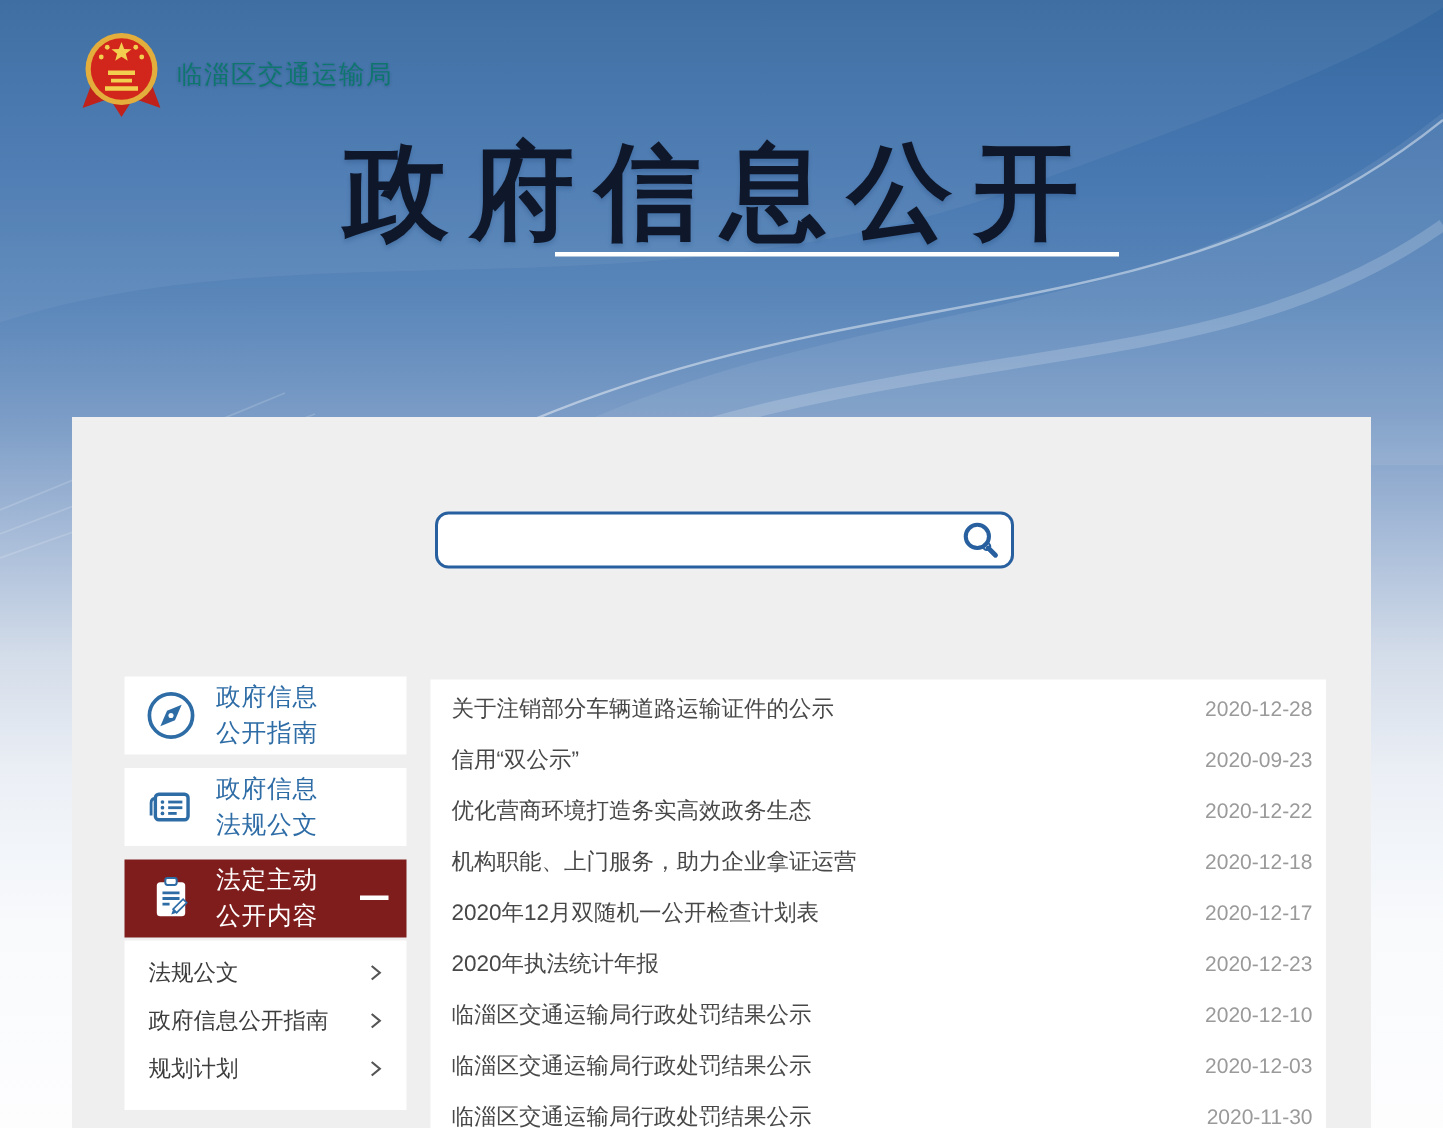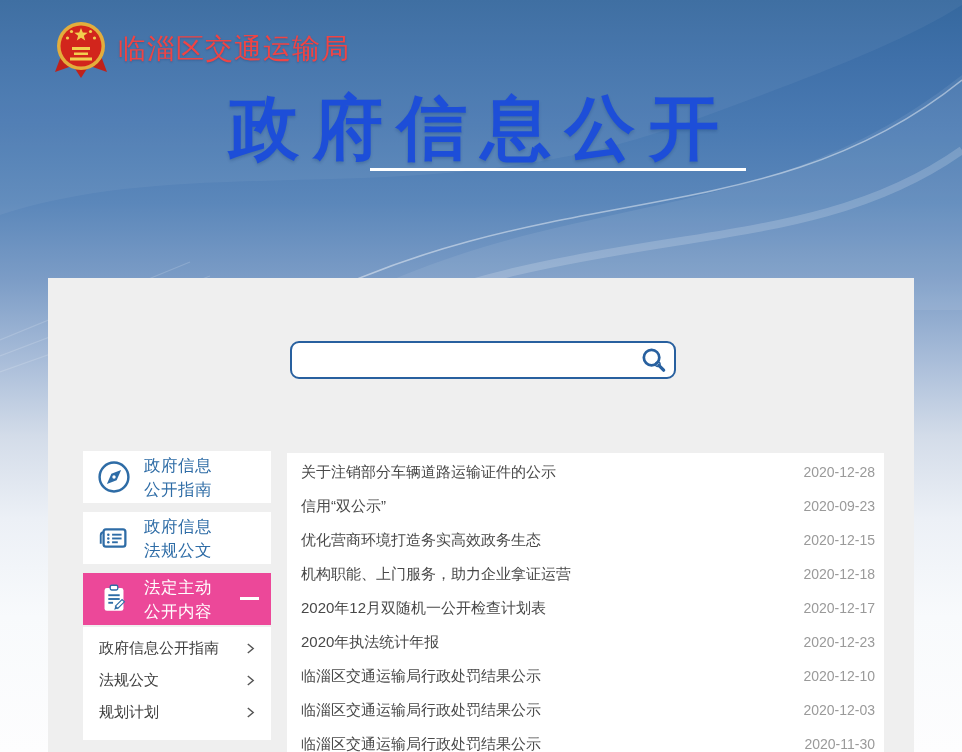--- a/index.html
+++ b/index.html
@@ -12,25 +12,25 @@
       #35689e 0%, #3f70a9 8%, #4a7ab2 17%, #5b87ba 27%,
       #7b9cc6 37%, #a9bdd9 48%, #d3dce9 58%, #ecf0f6 69%,
       #f8fafc 82%, #fdfdfe 100%);
   }
 
   
   .banner-decor { position:absolute; left:0; top:0; pointer-events:none; }
 
   .brand { position:absolute; left:55px; top:20px; display:flex; align-items:center; }
   .emblem { width:52px; height:58px; flex:none; }
-  .agency-name { color:#ef4444; font-size:28px; margin-left:11px; letter-spacing:1px; text-shadow:0 1px 2px rgba(0,40,90,.25); }
+  .agency-name { color:#0f766e; font-size:17px; margin-left:11px; letter-spacing:1px; text-shadow:0 1px 2px rgba(0,40,90,.25); }
 
   .page-title {
     position:absolute; top:82px; left:0; width:100%;
-    text-align:center; color:#1d4ed8; font-size:70px; font-weight:bold;
+    text-align:center; color:#0f172a; font-size:70px; font-weight:bold;
     letter-spacing:14px; text-shadow:0 2px 3px rgba(0,40,90,.2);
   }
   .title-underline { position:absolute; left:370px; top:168px; width:376px; height:3px; background:#fff; }
 
   
   .panel { position:absolute; left:48px; top:278px; width:866px; height:474px; background:#efefef; }
 
   
   .search-wrap {
     position:absolute; left:242px; top:63px; width:386px; height:38px;
@@ -45,21 +45,21 @@
   .search-btn { width:42px; height:100%; border:none; background:transparent; cursor:pointer; display:flex; align-items:center; justify-content:center; }
 
   
   .sidebar { position:absolute; left:35px; top:173px; width:188px; }
   .side-card {
     height:52px; margin-bottom:9px; background:#fff; color:#2e6ca6;
     display:flex; align-items:center; padding-left:13px; cursor:pointer; position:relative;
   }
   .side-card .ic { width:36px; height:36px; flex:none; }
   .side-label { margin-left:12px; font-size:16.5px; line-height:24px; letter-spacing:.5px; }
-  .side-card.active { background:#ec4899; color:#fff; margin-bottom:2px; }
+  .side-card.active { background:#7f1d1d; color:#fff; margin-bottom:2px; }
   .minus-ic { position:absolute; right:12px; top:24px; width:19px; height:3px; background:#fff; }
 
   .submenu { background:#fff; padding:5px 0 12px; }
   .submenu-item { height:32px; display:flex; align-items:center; padding:0 16px; cursor:pointer; }
   .submenu-label { flex:1; font-size:15px; color:#3d3d3d; }
 
   
   .news { position:absolute; left:239px; top:175px; width:597px; background:#fff; padding:2px 0; }
   .news-row { height:34px; display:flex; align-items:center; padding:0 9px 0 14px; cursor:pointer; }
   .news-title { flex:1; font-size:15px; color:#484848; white-space:nowrap; overflow:hidden; }
@@ -159,27 +159,27 @@
       </svg>
       <span class="side-label">
         <span>法定主动</span><br>
         <span>公开内容</span>
       </span>
       <span class="minus-ic"></span>
     </div>
 
     <div class="submenu">
       <div class="submenu-item">
-        <span class="submenu-label">政府信息公开指南</span>
+        <span class="submenu-label">法规公文</span>
         <svg width="9" height="13" viewBox="0 0 10 14">
           <path d="M2 2 L8 7 L2 12" fill="none" stroke="#555" stroke-width="1.6"></path>
         </svg>
       </div>
       <div class="submenu-item">
-        <span class="submenu-label">法规公文</span>
+        <span class="submenu-label">政府信息公开指南</span>
         <svg width="9" height="13" viewBox="0 0 10 14">
           <path d="M2 2 L8 7 L2 12" fill="none" stroke="#555" stroke-width="1.6"></path>
         </svg>
       </div>
       <div class="submenu-item">
         <span class="submenu-label">规划计划</span>
         <svg width="9" height="13" viewBox="0 0 10 14">
           <path d="M2 2 L8 7 L2 12" fill="none" stroke="#555" stroke-width="1.6"></path>
         </svg>
       </div>
@@ -190,21 +190,21 @@
     <div class="news-row">
       <span class="news-title">关于注销部分车辆道路运输证件的公示</span>
       <span class="news-date">2020-12-28</span>
     </div>
     <div class="news-row">
       <span class="news-title">信用“双公示”</span>
       <span class="news-date">2020-09-23</span>
     </div>
     <div class="news-row">
       <span class="news-title">优化营商环境打造务实高效政务生态</span>
-      <span class="news-date">2020-12-15</span>
+      <span class="news-date">2020-12-22</span>
     </div>
     <div class="news-row">
       <span class="news-title">机构职能、上门服务，助力企业拿证运营</span>
       <span class="news-date">2020-12-18</span>
     </div>
     <div class="news-row">
       <span class="news-title">2020年12月双随机一公开检查计划表</span>
       <span class="news-date">2020-12-17</span>
     </div>
     <div class="news-row">

